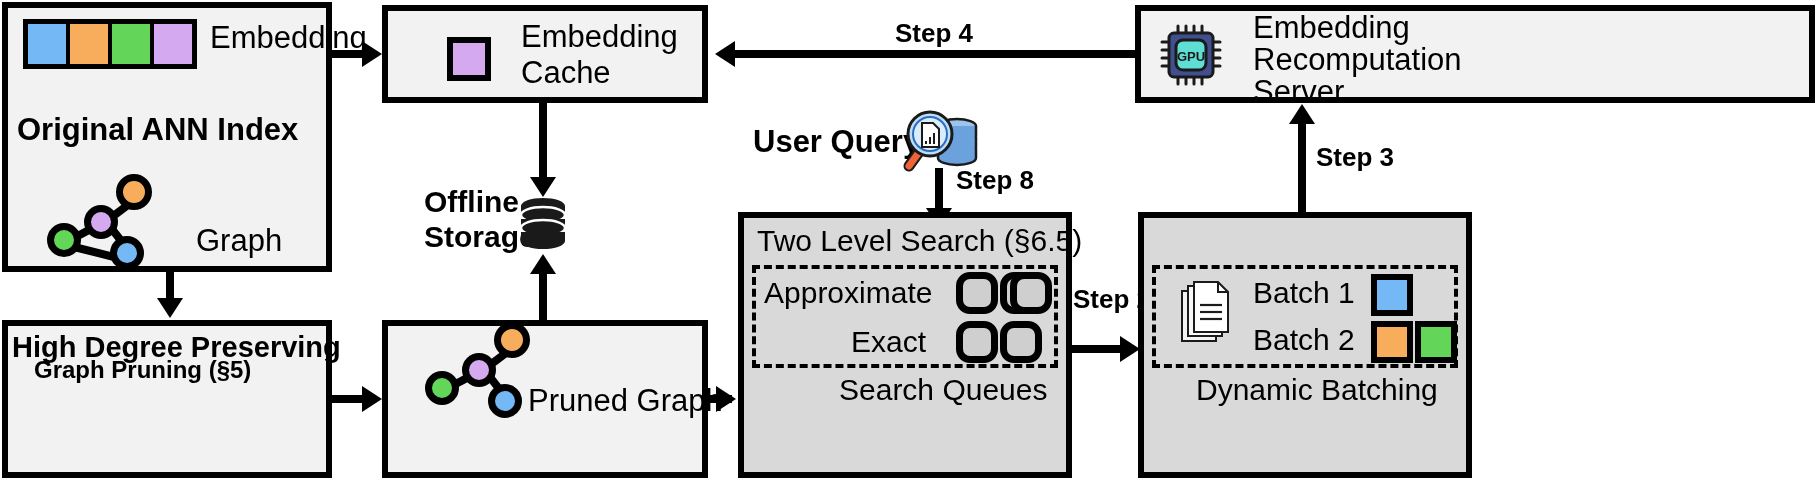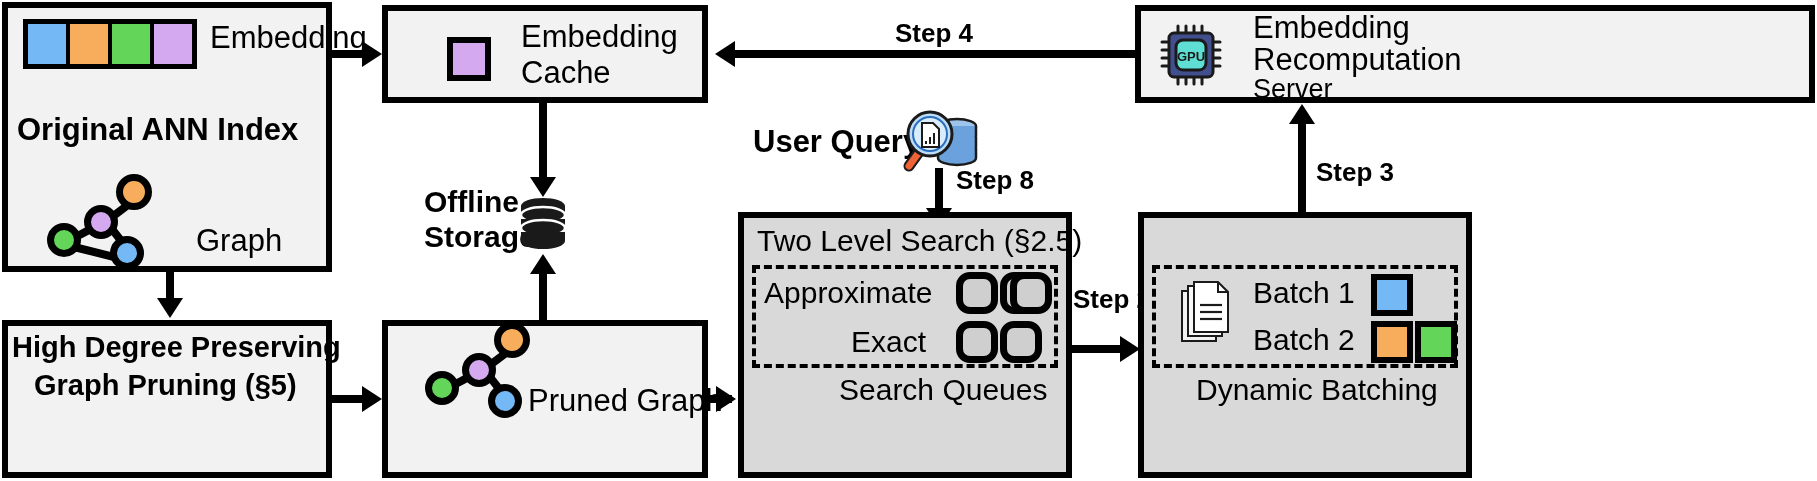--- a/index.html
+++ b/index.html
@@ -86,21 +86,21 @@
         <line x1="51" y1="26" x2="60" y2="26"></line>
       <line x1="51" y1="34" x2="60" y2="34"></line>
         <line x1="51" y1="42" x2="60" y2="42"></line>
     </g>
     <rect x="9" y="9" width="44" height="44" rx="5" fill="#414f8f" stroke="#1a1a1a" stroke-width="3"></rect>
     <rect x="16" y="16" width="30" height="30" rx="7" fill="#5fdfd4" stroke="#1a1a1a" stroke-width="3"></rect>
     <text x="31" y="37" font-family="Liberation Sans, sans-serif" font-size="13" font-weight="bold" fill="#1a1a1a" text-anchor="middle">GPU</text>
   </svg>
   <div class="ttl" style="left:1253px;top:10px;font-size:31px;">Embedding</div>
   <div class="ttl" style="left:1253px;top:42px;font-size:31px;">Recomputation</div>
-  <div class="ttl" style="left:1253px;top:74px;font-size:27px;">Server</div>
+  <div class="ttl" style="left:1253px;top:74px;font-size:31px;">Server</div>
 
   <div class="arrow" style="left:735px;top:50px;width:400px;height:8px;"></div>
   <div class="ah ah-l" style="left:715px;top:41px;"></div>
   <div class="ttl bold" style="left:895px;top:18px;font-size:26px;">Step 4</div>
 
   <div class="ttl bold" style="left:424px;top:185px;font-size:30px;">Offline</div>
   <div class="ttl bold" style="left:424px;top:220px;font-size:30px;">Storage</div>
   <svg style="position:absolute;left:519px;top:197px;" width="48" height="54" viewBox="0 0 48 54">
     <ellipse cx="24" cy="9" rx="22" ry="8" fill="#1a1a1a"></ellipse>
     <rect x="2" y="9" width="44" height="9" fill="#1a1a1a"></rect>
@@ -114,21 +114,21 @@
   </svg>
 
   <div class="arrow" style="left:539px;top:103px;width:8px;height:76px;"></div>
   <div class="ah ah-d" style="left:530px;top:177px;"></div>
 
   <div class="arrow" style="left:539px;top:272px;width:8px;height:50px;"></div>
   <div class="ah ah-u" style="left:530px;top:254px;"></div>
 
   <div class="box" style="left:2px;top:320px;width:330px;height:158px;"></div>
   <div class="ttl bold" style="left:12px;top:331px;font-size:29px;">High Degree Preserving</div>
-  <div class="ttl bold" style="left:34px;top:369px;font-size:29px;">Graph Pruning (§5)</div>
+  <div class="ttl bold" style="left:34px;top:356px;font-size:24px;">Graph Pruning (§5)</div>
 
   <div class="arrow" style="left:166px;top:272px;width:8px;height:28px;"></div>
   <div class="ah ah-d" style="left:157px;top:298px;"></div>
 
   <div class="box" style="left:382px;top:320px;width:326px;height:158px;"></div>
   <div class="edge" style="left:450px;top:383px;width:44px;transform:rotate(-28deg);"></div>
   <div class="edge" style="left:486px;top:364px;width:38px;transform:rotate(-37deg);"></div>
   <div class="edge" style="left:486px;top:368px;width:40px;transform:rotate(52deg);"></div>
   <div class="node" style="left:494px;top:322px;width:36px;height:36px;background:#f8ad5c;"></div>
   <div class="node" style="left:462px;top:353px;width:34px;height:34px;background:#d5a9ef;"></div>
@@ -164,21 +164,21 @@
       <line x1="30" y1="29" x2="30" y2="36"></line>
       <line x1="34" y1="25" x2="34" y2="36"></line>
     </g>
   </svg>
 
   <div class="arrow" style="left:935px;top:168px;width:8px;height:44px;"></div>
   <div class="ah ah-d" style="left:926px;top:208px;"></div>
   <div class="ttl bold" style="left:956px;top:165px;font-size:26px;">Step 8</div>
 
   <div class="box dark" style="left:738px;top:212px;width:334px;height:266px;"></div>
-  <div class="ttl" style="left:757px;top:224px;font-size:30px;">Two Level Search (§2.5)</div>
+  <div class="ttl" style="left:757px;top:224px;font-size:30px;">Two Level Search (§6.5)</div>
   <div class="dashbox" style="left:752px;top:265px;width:306px;height:103px;"></div>
   <div class="ttl" style="left:764px;top:276px;font-size:30px;">Approximate</div>
   <div class="qtile" style="left:956px;top:272px;width:42px;height:42px;"></div>
   <div class="qtile" style="left:1000px;top:272px;width:42px;height:42px;"></div>
   <div class="qtile" style="left:1010px;top:272px;width:42px;height:42px;"></div>
   <div class="ttl" style="left:851px;top:325px;font-size:30px;">Exact</div>
   <div class="qtile" style="left:956px;top:321px;width:42px;height:42px;"></div>
   <div class="qtile" style="left:1000px;top:321px;width:42px;height:42px;"></div>
   <div class="ttl" style="left:807px;top:373px;font-size:30px;margin-left:32px;">Search Queues</div>
 
@@ -201,15 +201,15 @@
   </svg>
   <div class="ttl" style="left:1253px;top:276px;font-size:30px;">Batch 1</div>
   <div class="csq" style="left:1371px;top:274px;width:42px;height:42px;background:#74b9f5;"></div>
   <div class="ttl" style="left:1253px;top:323px;font-size:30px;">Batch 2</div>
   <div class="csq" style="left:1371px;top:321px;width:42px;height:42px;background:#f8ad5c;"></div>
   <div class="csq" style="left:1415px;top:321px;width:42px;height:42px;background:#63d65a;"></div>
   <div class="ttl" style="left:1196px;top:373px;font-size:30px;">Dynamic Batching</div>
 
   <div class="arrow" style="left:1298px;top:122px;width:8px;height:90px;"></div>
   <div class="ah ah-u" style="left:1289px;top:104px;"></div>
-  <div class="ttl bold" style="left:1316px;top:142px;font-size:26px;margin-top:15px;">Step 3</div>
+  <div class="ttl bold" style="left:1316px;top:142px;font-size:26px;">Step 3</div>
 
 </div>
 
 </body></html>

